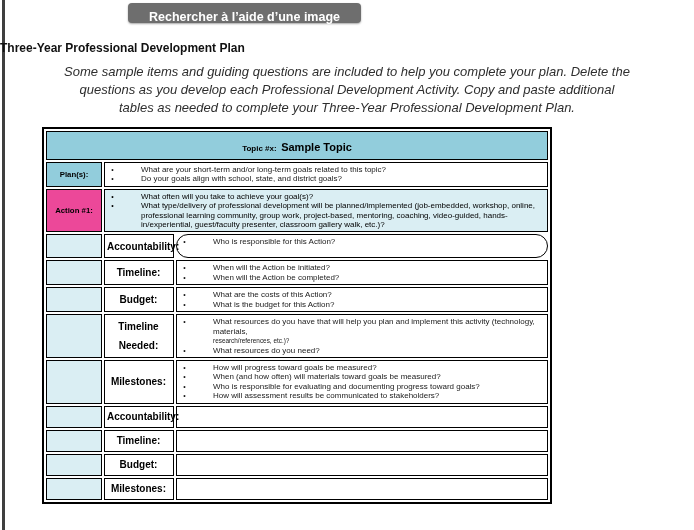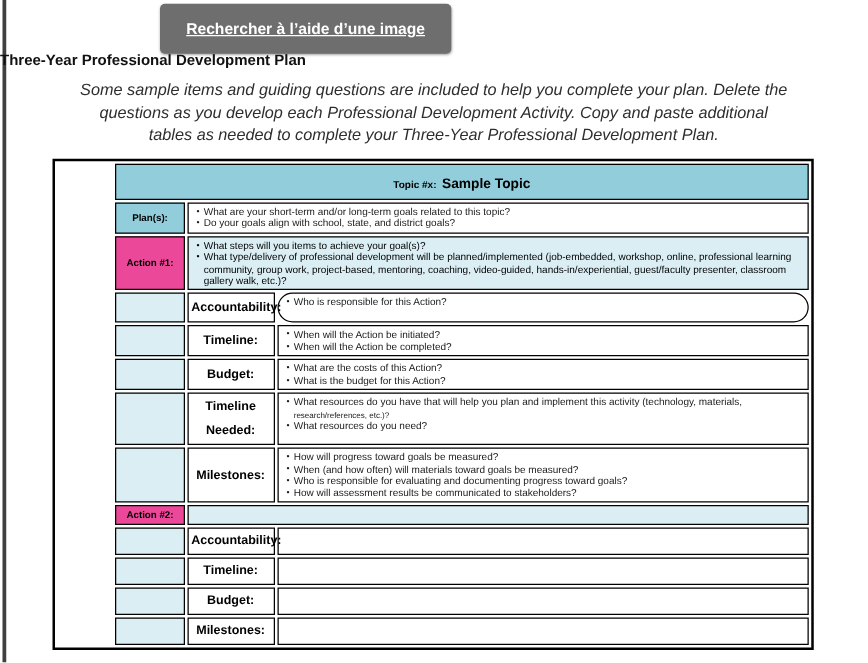--- a/index.html
+++ b/index.html
@@ -11,54 +11,52 @@
     position: relative;
     overflow: hidden;
   }
   .left-edge {
     position: absolute; left: 2px; top: 0;
     width: 3px; height: 530px;
     background: #3f3f3f;
   }
   .search-btn {
     position: absolute; left: 128px; top: 3px;
-    width: 233px; height: 40px;
+    width: 233px; height: 20px;
     background: #6e6e6e;
     border: none; border-radius: 4px;
     color: #ffffff; font-weight: bold; font-size: 12.5px;
     line-height: 28px; text-align: center;
     font-family: "Liberation Sans", sans-serif;
     box-shadow: 0 1px 2px rgba(0,0,0,0.35);
     cursor: pointer;
     padding: 0;
-    text-decoration: underline;
   }
   .doc { position: absolute; top: 41px; left: 0; width: 694px; }
   .doc-title {
     font-size: 12px; font-weight: bold;
     color: #111111;
     margin: 0;
   }
   .doc-intro {
     width: 566px;
     margin: 8px auto 0 auto;
     text-align: center;
     font-style: italic;
     font-size: 13px; line-height: 1.38;
     color: #2e2e2e;
   }
   table.plan {
     margin: 10px 0 12px 42px;
-    width: 609px;
+    width: 510px;
     border-collapse: separate;
     border-spacing: 2px;
     border: 2px solid #000000;
     background: #ffffff;
     table-layout: fixed;
-    padding-left: 46px;
   }
   td { border: 1px solid #000000; vertical-align: top; padding: 1px 2px; }
   td.hdr {
     background: #92CDDC;
     text-align: center;
     vertical-align: middle;
     padding: 5px 2px 4px 2px;
   }
   .hdr-prefix { font-size: 8px; font-weight: bold; color: #000; }
   .hdr-title  { font-size: 11px; font-weight: bold; color: #000; }
@@ -84,21 +82,21 @@
     background: #ffffff;
     font-size: 8px; line-height: 1.18;
     padding: 2px 3px;
     color: #1a1a1a;
   }
   td.content-light {
     background: #DAEEF3;
     font-size: 8px; line-height: 1.18;
     padding: 2px 3px;
   }
-  .bullet { display: flex; }
+  .bullet { display: flex; gap: 24px; }
   .bullet .dot { flex: 0 0 9px; text-align: center; font-size: 7px; line-height: 1.35; }
   .bullet .txt { flex: 1 1 auto; }
   .small { font-size: 6.4px; }
   .h16 { height: 16px; }
   .h20 { height: 20px; }
   .h22 { height: 22px; }
   .h24 { height: 24px; border-radius: 12px; }
 </style>
 </head>
 <body>
@@ -140,21 +138,21 @@
               <span class="txt">Do your goals align with school, state, and district goals?</span>
             </div>
       </td>
     </tr>
 
     <tr>
       <td class="lbl-light">Action #1:</td>
       <td colspan="2" class="content-light">
         <div class="bullet">
               <span class="dot">•</span>
-              <span class="txt">What steps will you items to achieve your goal(s)?</span>
+              <span class="txt">What often will you take to achieve your goal(s)?</span>
             </div>
         <div class="bullet">
               <span class="dot">•</span>
               <span class="txt">What type/delivery of professional development will be planned/implemented (job-embedded, workshop, online, professional learning community, group work, project-based, mentoring, coaching, video-guided, hands-in/experiential, guest/faculty presenter, classroom gallery walk, etc.)?</span>
             </div>
       </td>
     </tr>
 
     <tr>
       <td class="spacer"></td>
@@ -228,24 +226,20 @@
               <span class="dot">•</span>
               <span class="txt">Who is responsible for evaluating and documenting progress toward goals?</span>
             </div>
         <div class="bullet">
               <span class="dot">•</span>
               <span class="txt">How will assessment results be communicated to stakeholders?</span>
             </div>
       </td>
     </tr>
 
-    <tr>
-      <td class="lbl-light">Action #2:</td>
-      <td colspan="2" class="content-light h16"></td>
-    </tr>
 
     <tr>
       <td class="spacer"></td>
       <td class="sublbl">Accountability:</td>
       <td class="content h22"></td>
     </tr>
 
     <tr>
       <td class="spacer"></td>
       <td class="sublbl">Timeline:</td>

